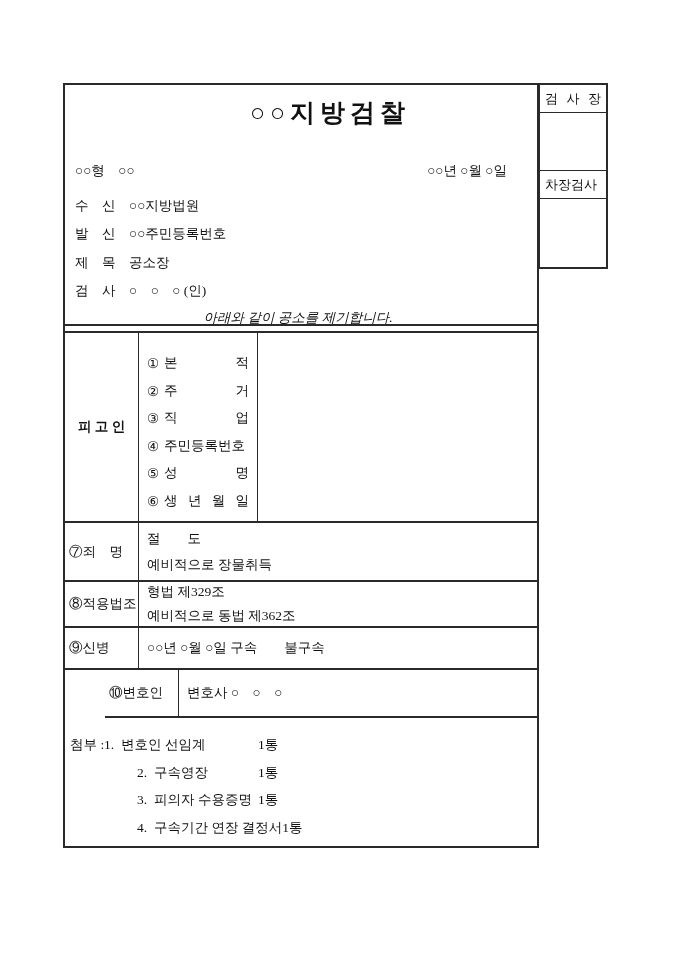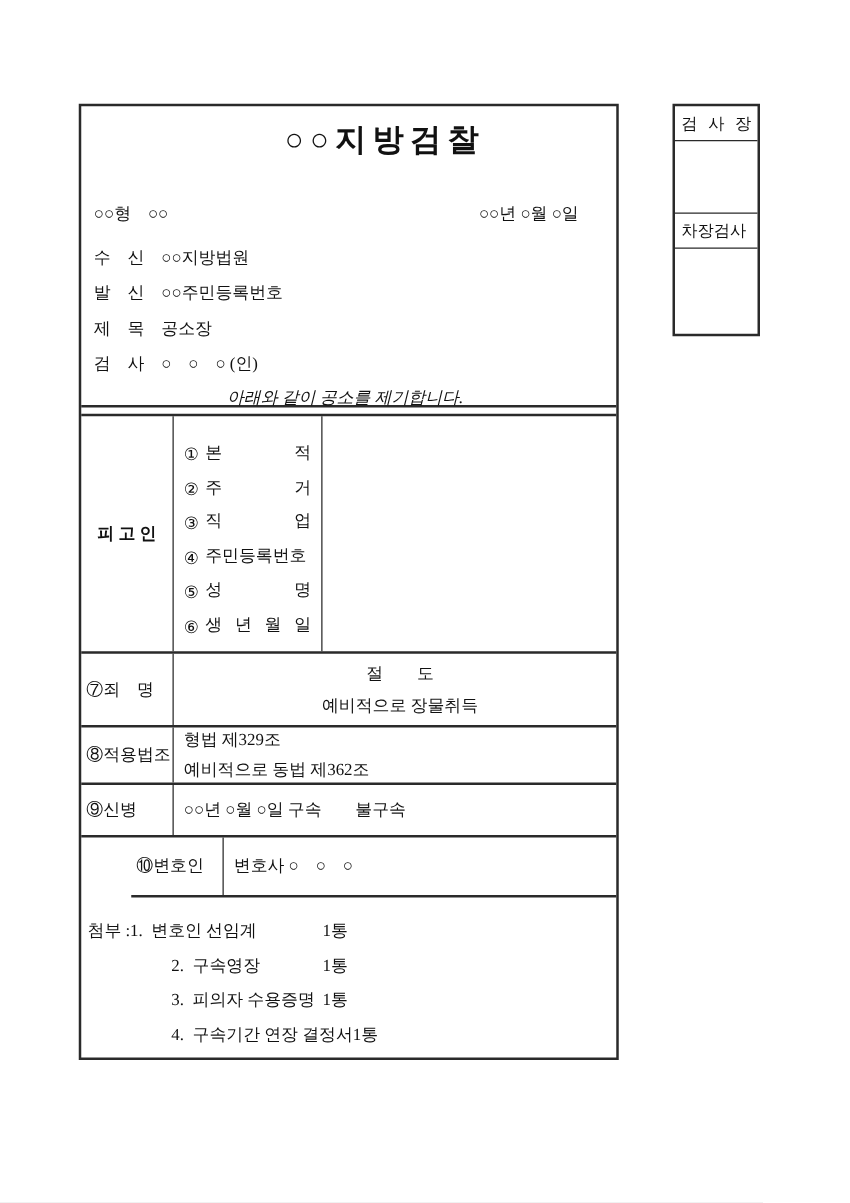--- a/index.html
+++ b/index.html
@@ -6,21 +6,21 @@
   html,body { background:#e8e8e8; }
   .page {
     position:relative; width:680px; height:962px; background:#ffffff;
     font-family:"Liberation Serif","DejaVu Serif",serif;
     color:#111; font-size:13.5px; overflow:hidden;
   }
   .pre { white-space:pre; }
 
   
   .main-box {
-    position:absolute; left:63px; top:83px; width:432px; height:765px;
+    position:absolute; left:63px; top:83px; width:476px; height:765px;
     border:2px solid #2a2a2a; display:flex; flex-direction:column; background:#fff;
   }
 
   
   .sec-header { height:241px; border-bottom:2px solid #2a2a2a; padding-left:8px; }
   .title-line { margin-top:13px; height:30px; line-height:30px; text-align:center; padding-left:50px;
                 font-size:25px; font-weight:bold; letter-spacing:5px; white-space:pre; }
   .ref-line { display:flex; justify-content:space-between; margin-top:34px; height:18px; line-height:18px;
               padding-left:2px; padding-right:30px; }
   .hdr-lines { margin-top:12px; line-height:28.3px; padding-left:2px; }
@@ -33,21 +33,21 @@
   .sec-defendant { height:190px; border-bottom:2px solid #2a2a2a; display:flex; }
   .col-def-label { width:74px; border-right:1px solid #2a2a2a; display:flex; align-items:center; justify-content:center; white-space:pre;font-weight:bold; }
   .col-fld-labels { width:119px; border-right:1px solid #2a2a2a; padding:17px 0 0 8px; line-height:27.5px; }
   .fld-row { display:flex; padding-right:8px; }
   .fld-no { margin-right:5px; }
   .fld-label { flex:1; text-align:right; text-align-last:justify;font-family:Liberation Mono, monospace; }
   .col-fld-values { flex:1; padding:17px 0 0 8px; line-height:27.5px; white-space:pre; }
 
   
   .frow { display:flex; border-bottom:2px solid #2a2a2a; }
-  .sec-crime   { height:59px; }  .sec-crime .row-value   { line-height:26px;align-items:center; }
+  .sec-crime   { height:59px; }  .sec-crime .row-value   { line-height:26px; }
   .sec-law     { height:46px; }  .sec-law .row-value     { line-height:24px; }
   .sec-custody { height:42px; }
   .sec-lawyer  { height:48px;margin-left:40px; }
   .row-label { width:74px; border-right:1px solid #2a2a2a; display:flex; align-items:center; padding-left:4px; white-space:pre; }
   .row-value { flex:1; display:flex; flex-direction:column; justify-content:center; padding-left:8px; white-space:pre; }
 
   
   .sec-attach { flex:1; padding:13px 0 0 5px; line-height:27.6px; }
   .att-row { display:flex; }
   .att-prefix { display:inline-block; width:34px; white-space:pre; }

